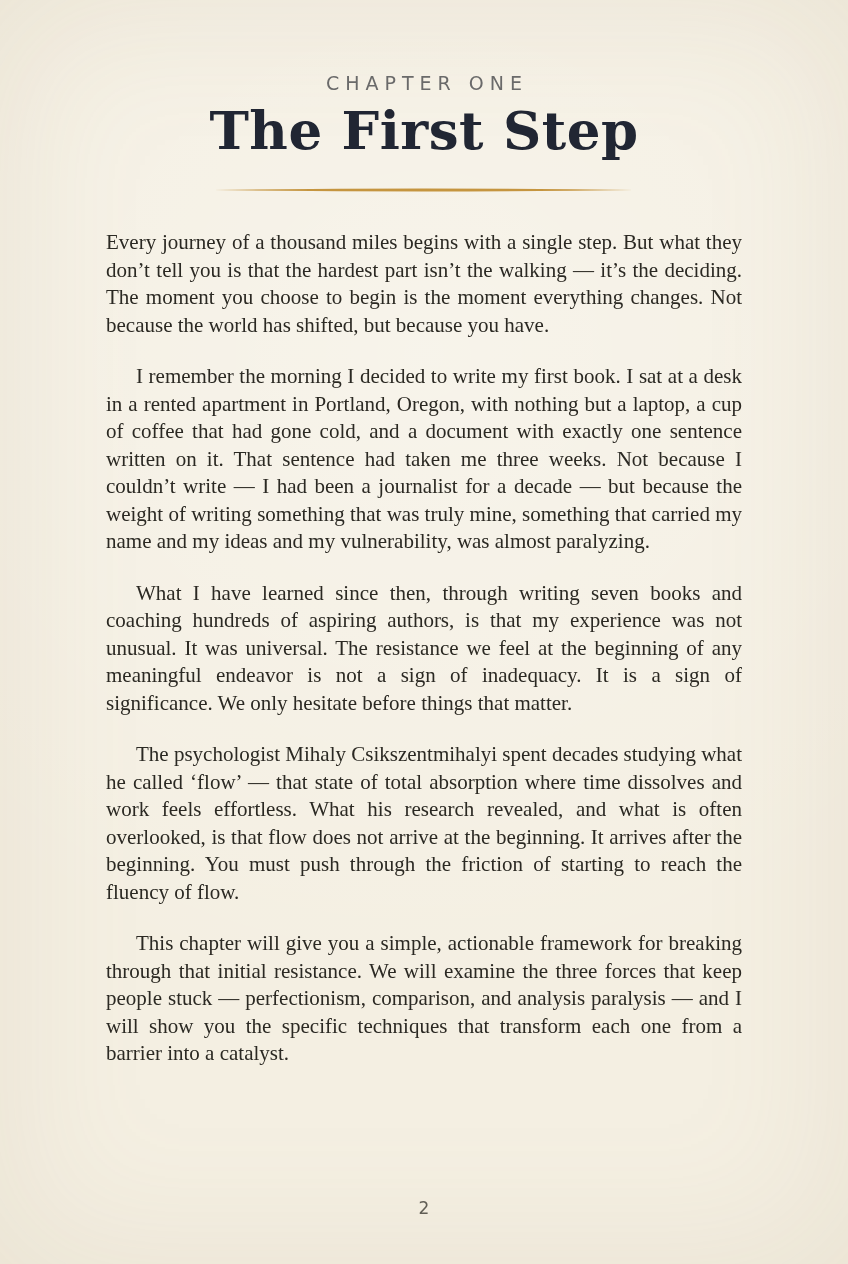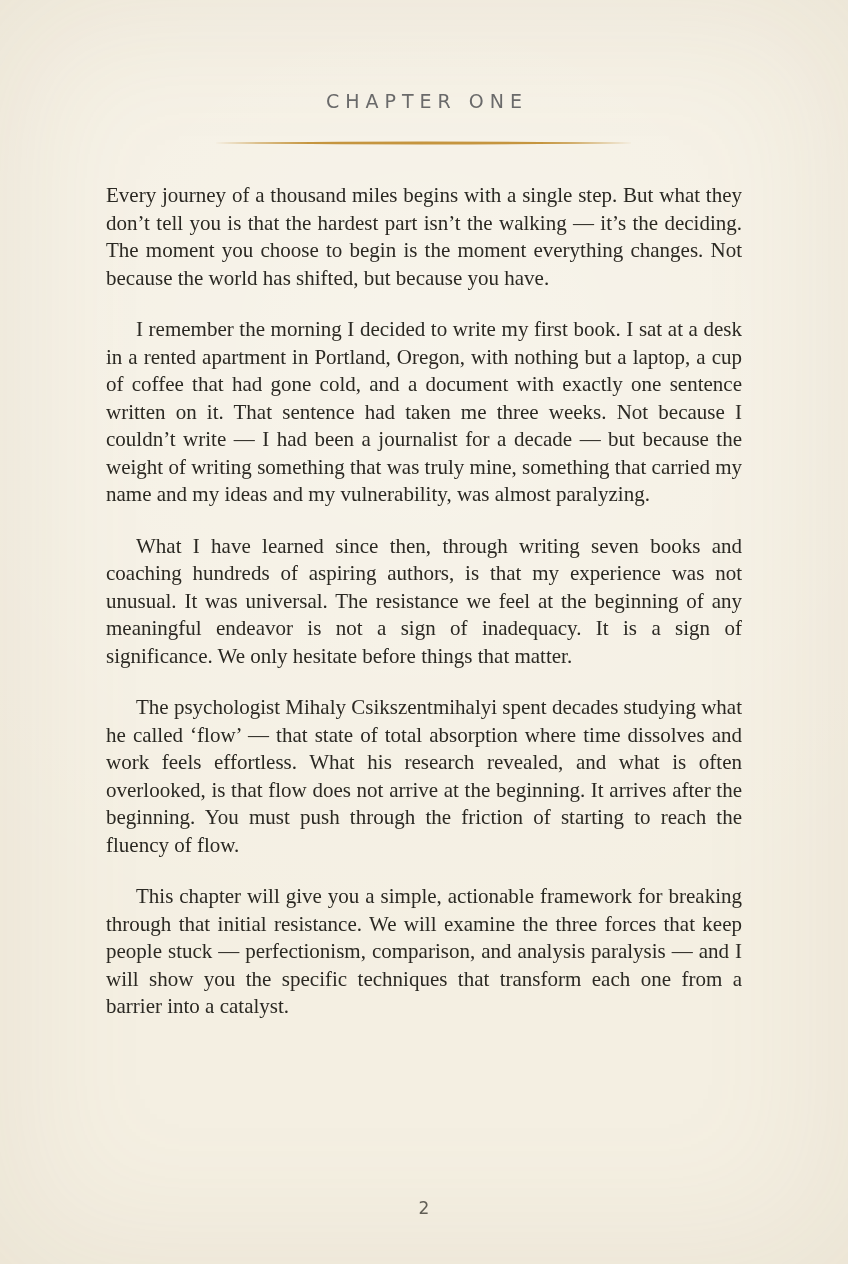--- a/index.html
+++ b/index.html
@@ -16,21 +16,21 @@
     overflow: hidden;
     background-color: var(--background, #f4efe2);
     background-image: radial-gradient(130% 85% at 50% 28%,
         rgba(255,255,255,0.30) 0%,
         rgba(255,255,255,0.00) 62%);
     box-shadow: inset 0 0 150px rgba(168, 150, 112, 0.13);
     font-family: "Liberation Serif", serif;
   }
 
   .kicker {
-    padding-top: 90px;
+    padding-top: 72px;
     text-align: center;
     font-family: "DejaVu Sans", "Liberation Sans", sans-serif;
     font-size: 19px;
     font-weight: 500;
     letter-spacing: 6px;
     text-indent: 6px; 
     color: var(--kicker, #6a6a6a);
   }
 
   .title {
@@ -80,20 +80,21 @@
     color: var(--page_number, #615e55);
   }
 </style>
 </head>
 <body>
 
 <div class="page">
 
   <div class="kicker">CHAPTER ONE</div>
 
+  <h1 class="title" style="margin-bottom:0;">The First Step</h1>
 
   <svg class="divider" viewBox="0 0 420 6" preserveAspectRatio="none" aria-hidden="true">
     <path d="M0 3 Q 210 0.2 420 3 Q 210 5.8 0 3 Z" fill="currentColor"></path>
   </svg>
 
   <div class="body-text">
     <p>Every journey of a thousand miles begins with a single step. But what they don’t tell you is that the hardest part isn’t the walking — it’s the deciding. The moment you choose to begin is the moment everything changes. Not because the world has shifted, but because you have.</p>
     <p class="indent">I remember the morning I decided to write my first book. I sat at a desk in a rented apartment in Portland, Oregon, with nothing but a laptop, a cup of coffee that had gone cold, and a document with exactly one sentence written on it. That sentence had taken me three weeks. Not because I couldn’t write — I had been a journalist for a decade — but because the weight of writing something that was truly mine, something that carried my name and my ideas and my vulnerability, was almost paralyzing.</p>
     <p class="indent">What I have learned since then, through writing seven books and coaching hundreds of aspiring authors, is that my experience was not unusual. It was universal. The resistance we feel at the beginning of any meaningful endeavor is not a sign of inadequacy. It is a sign of significance. We only hesitate before things that matter.</p>
     <p class="indent">The psychologist Mihaly Csikszentmihalyi spent decades studying what he called ‘flow’ — that state of total absorption where time dissolves and work feels effortless. What his research revealed, and what is often overlooked, is that flow does not arrive at the beginning. It arrives after the beginning. You must push through the friction of starting to reach the fluency of flow.</p>

